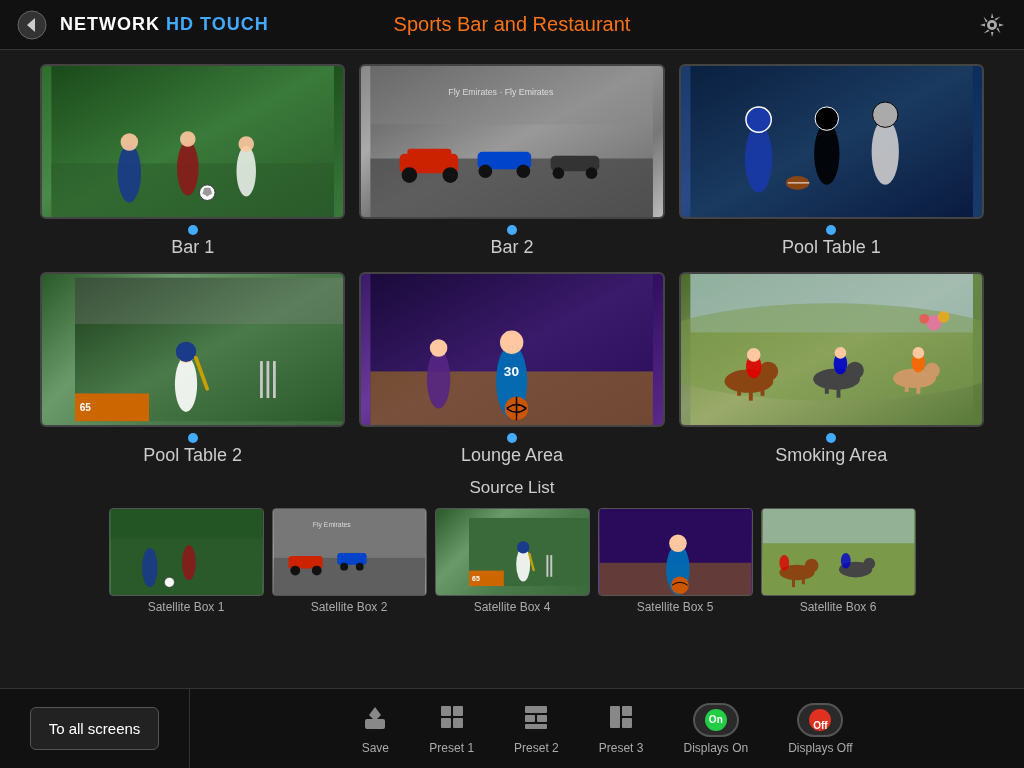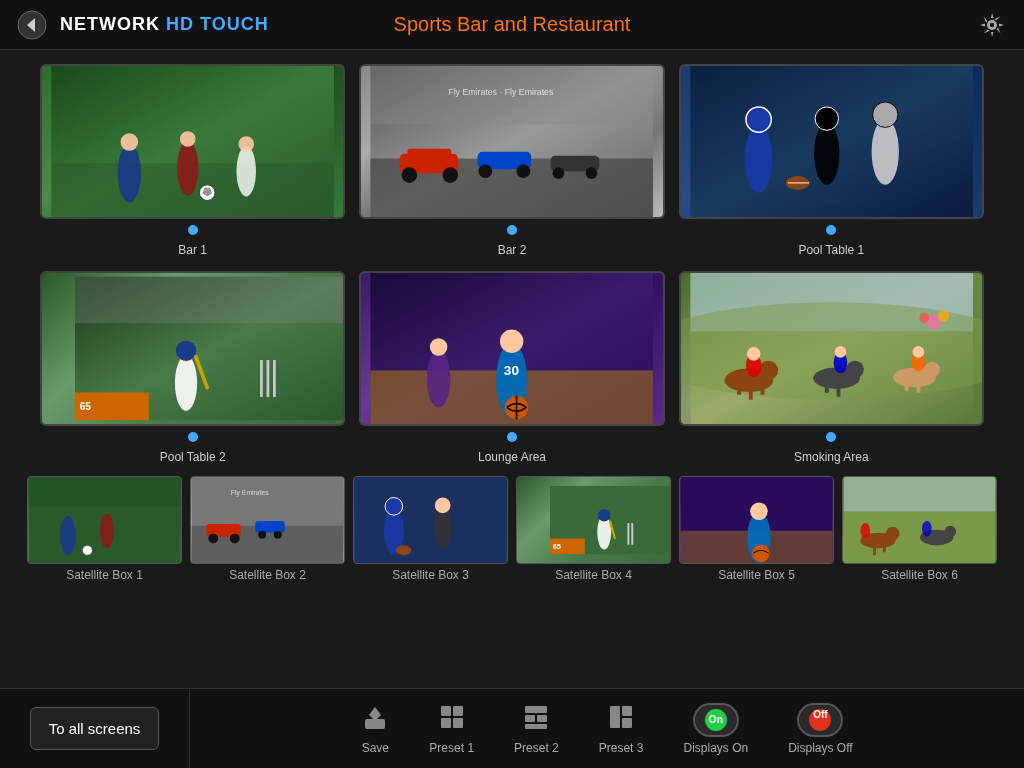--- a/index.html
+++ b/index.html
@@ -87,23 +87,23 @@
       border: 2px solid #444;
     }
     .zone-indicator {
       width: 10px;
       height: 10px;
       background: #4af;
       border-radius: 50%;
       margin-top: 6px;
     }
     .zone-label {
-      font-size: 12px;
+      font-size: 18px;
       color: #ccc;
-      margin-top: 8px;
+      margin-top: 2px;
     }
 
     
     .source-section {
       margin-top: 12px;
       padding: 0 10px;
     }
     .source-title {
       text-align: center;
       font-size: 17px;
@@ -228,21 +228,21 @@
       gap: 6px;
       font-size: 13px;
       font-weight: bold;
     }
     .toggle-off .dot-off {
       width: 22px;
       height: 22px;
       background: #e03020;
       border-radius: 50%;
       display: flex;
-      align-items: flex-start;
+      align-items: flex-end;
       justify-content: center;
       font-size: 10px;
       color: #fff;
       font-weight: bold;
     }
     .toggle-label {
       font-size: 12px;
       color: #aaa;
     }
 
@@ -503,20 +503,21 @@
         </svg>
       </div>
       <div class="zone-indicator"></div>
       <span class="zone-label">Smoking Area</span>
     </div>
 
   </div>
 </div>
 
 <div class="source-section">
+  <div class="source-title">Source List</div>
   <div class="source-list">
 
     <div class="source-item">
       <div class="source-thumb img-soccer">
         <svg width="100%" height="100%" viewBox="0 0 155 88">
           <rect width="155" height="88" fill="#2a5a2a"></rect>
           <ellipse cx="40" cy="60" rx="8" ry="20" fill="#1a3a8a" opacity="0.9"></ellipse>
           <ellipse cx="80" cy="55" rx="7" ry="18" fill="#8a1a1a" opacity="0.9"></ellipse>
           <circle cx="60" cy="75" r="5" fill="#fff" stroke="#333" stroke-width="0.5"></circle>
           <rect x="0" y="0" width="155" height="30" fill="#1a4a1a" opacity="0.4"></rect>
@@ -535,33 +536,20 @@
           <circle cx="44" cy="63" r="5" fill="#111"></circle>
           <rect x="65" y="45" width="30" height="12" rx="3" fill="#0044cc"></rect>
           <circle cx="72" cy="59" r="4" fill="#111"></circle>
           <circle cx="88" cy="59" r="4" fill="#111"></circle>
           <text x="40" y="18" font-size="7" fill="#fff" opacity="0.7">Fly Emirates</text>
         </svg>
       </div>
       <span class="source-label">Satellite Box 2</span>
     </div>
 
-    <div class="source-item">
-      <div class="source-thumb img-nfl">
-        <svg width="100%" height="100%" viewBox="0 0 155 88">
-          <rect width="155" height="88" fill="#1a3060"></rect>
-          <ellipse cx="40" cy="55" rx="10" ry="24" fill="#1a3aaa" opacity="0.9"></ellipse>
-          <circle cx="40" cy="30" r="9" fill="#1a3aaa" stroke="#fff" stroke-width="1"></circle>
-          <ellipse cx="90" cy="52" rx="9" ry="22" fill="#333" opacity="0.9"></ellipse>
-          <ellipse cx="90" cy="29" rx="8" ry="8" fill="#ffc8a0"></ellipse>
-          <ellipse cx="50" cy="75" rx="8" ry="5" fill="#8B4513"></ellipse>
-        </svg>
-      </div>
-      <span class="source-label">Satellite Box 3</span>
-    </div>
 
     <div class="source-item">
       <div class="source-thumb img-cricket">
         <svg width="100%" height="100%" viewBox="0 0 155 88">
           <rect width="155" height="88" fill="#3a6a3a"></rect>
           <ellipse cx="70" cy="60" rx="9" ry="22" fill="#fff" opacity="0.9"></ellipse>
           <circle cx="70" cy="38" r="8" fill="#1a3a8a"></circle>
           <rect x="76" y="45" width="3" height="25" rx="1.5" fill="#c8a000" transform="rotate(-15,76,45)"></rect>
           <rect x="100" y="48" width="2.5" height="28" fill="#c8c8c8"></rect>
           <rect x="105" y="48" width="2.5" height="28" fill="#c8c8c8"></rect>

